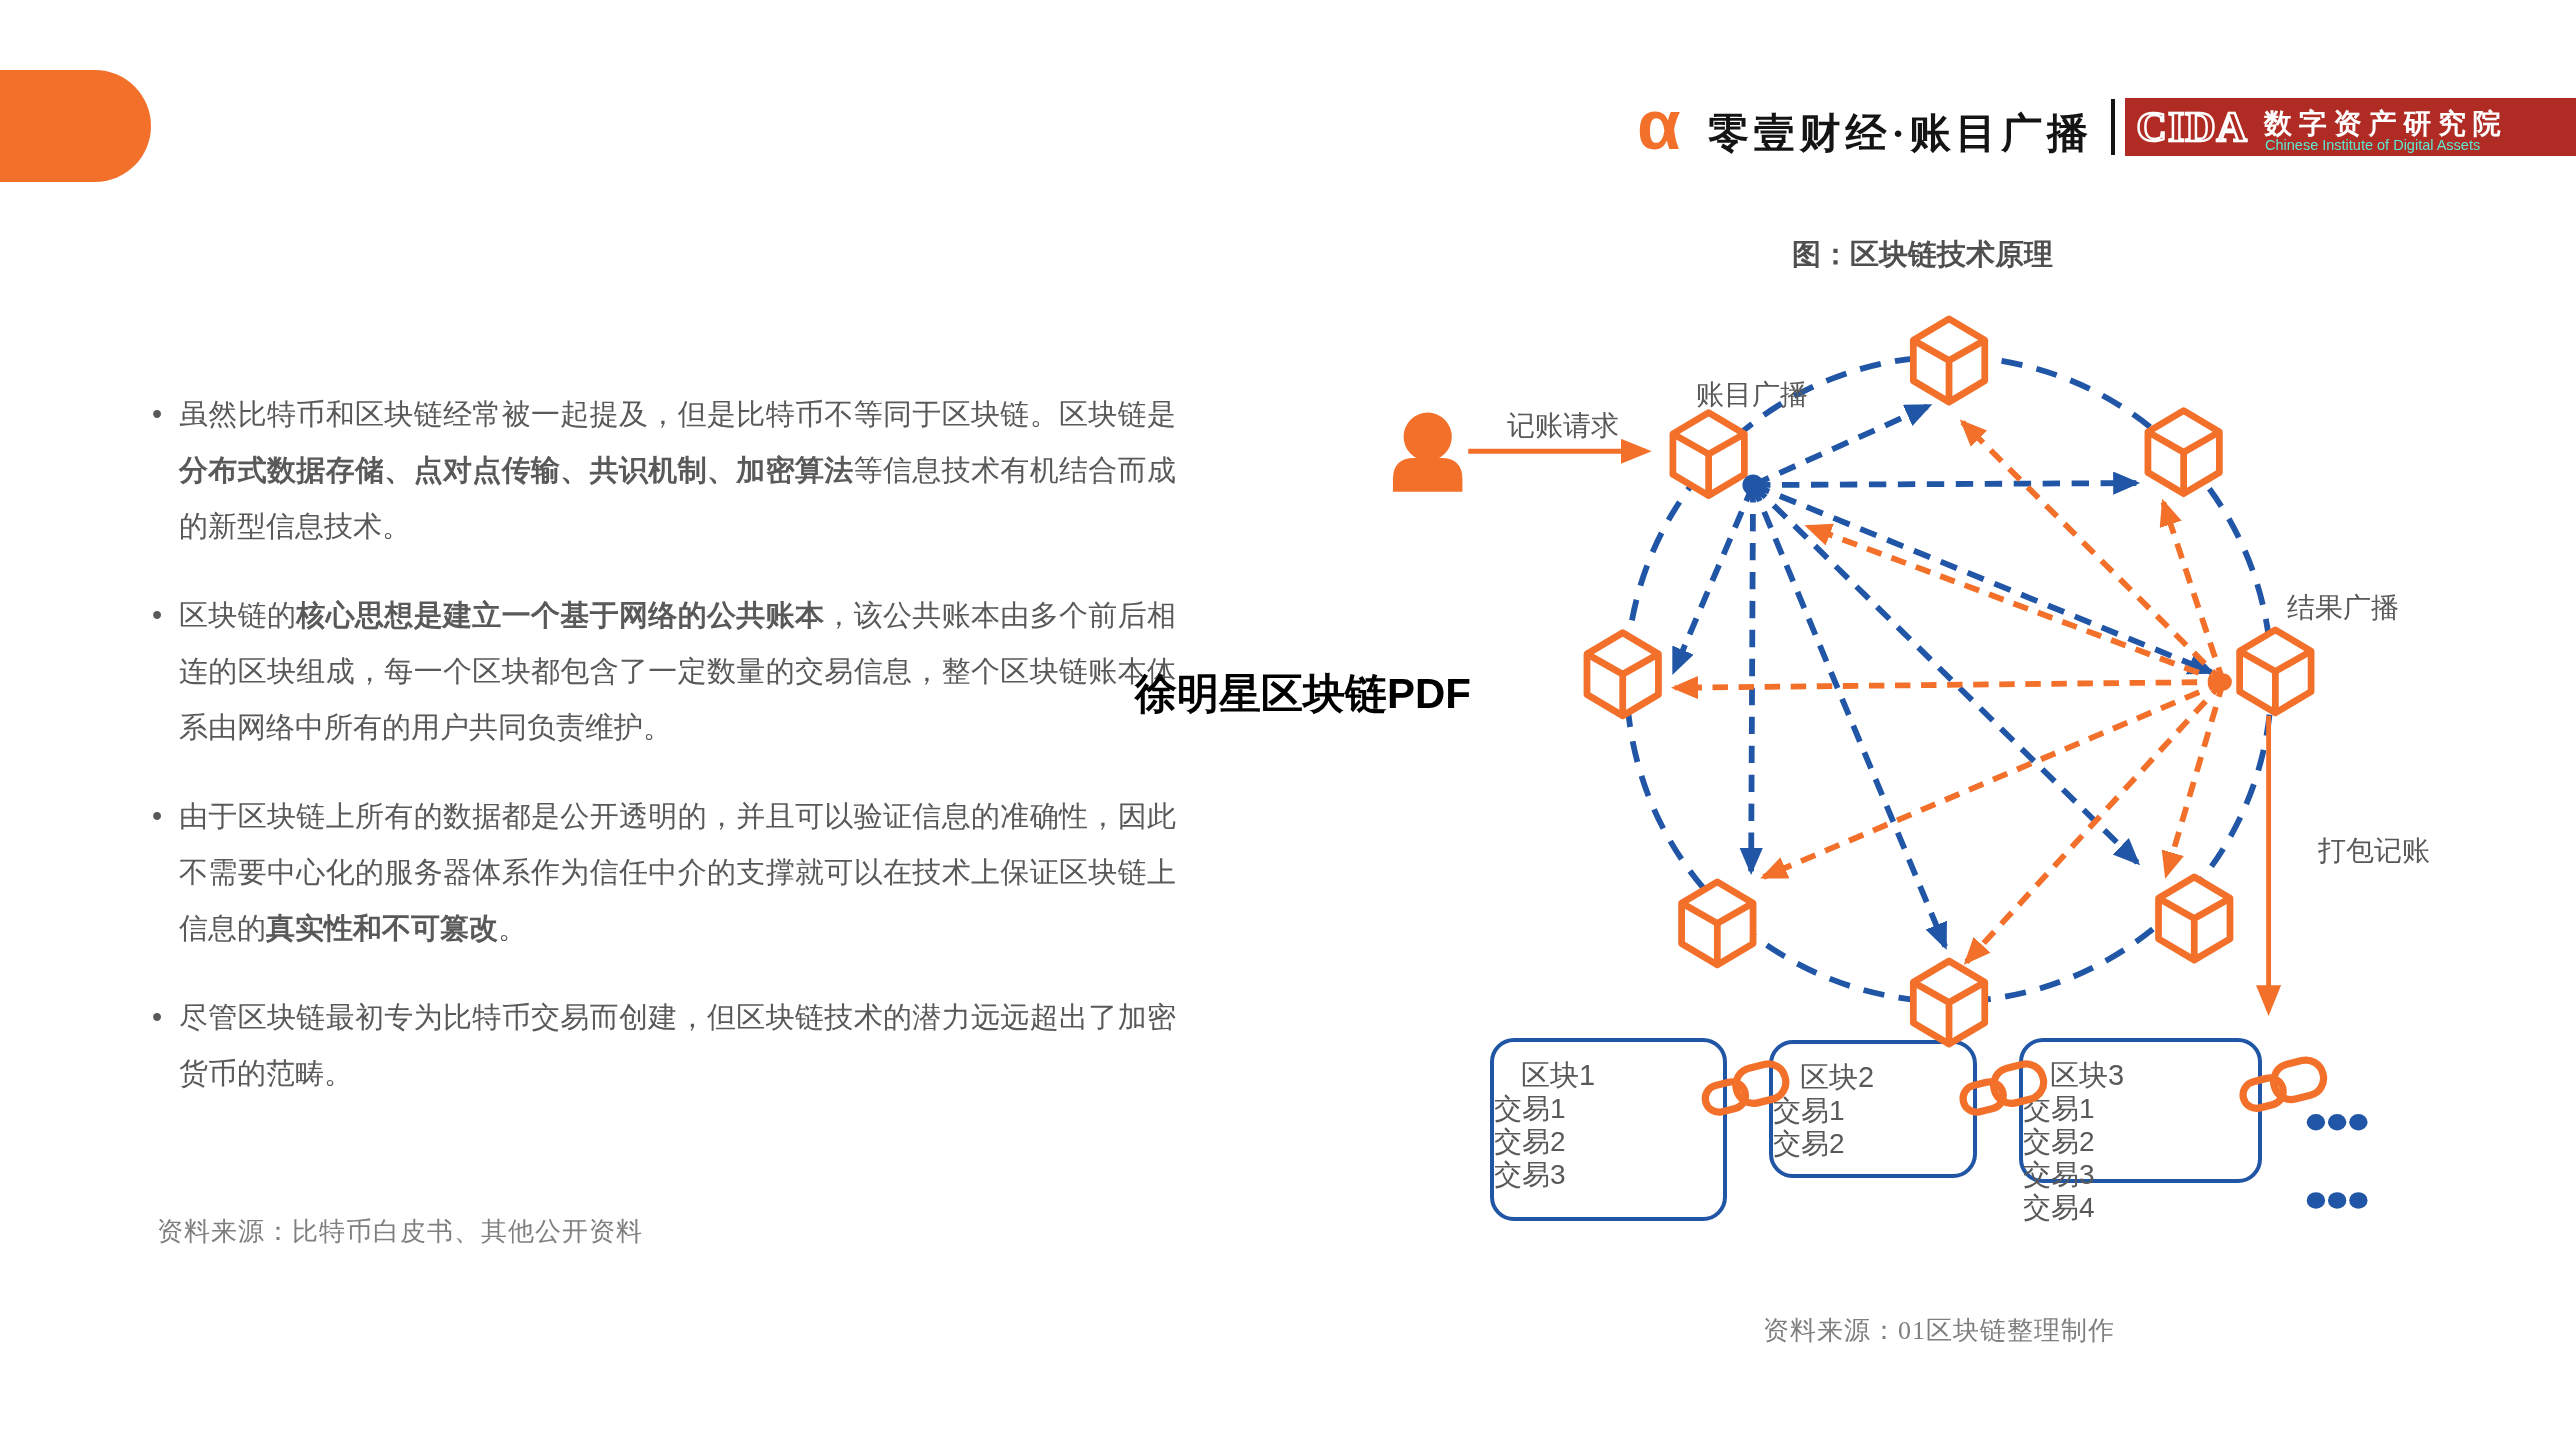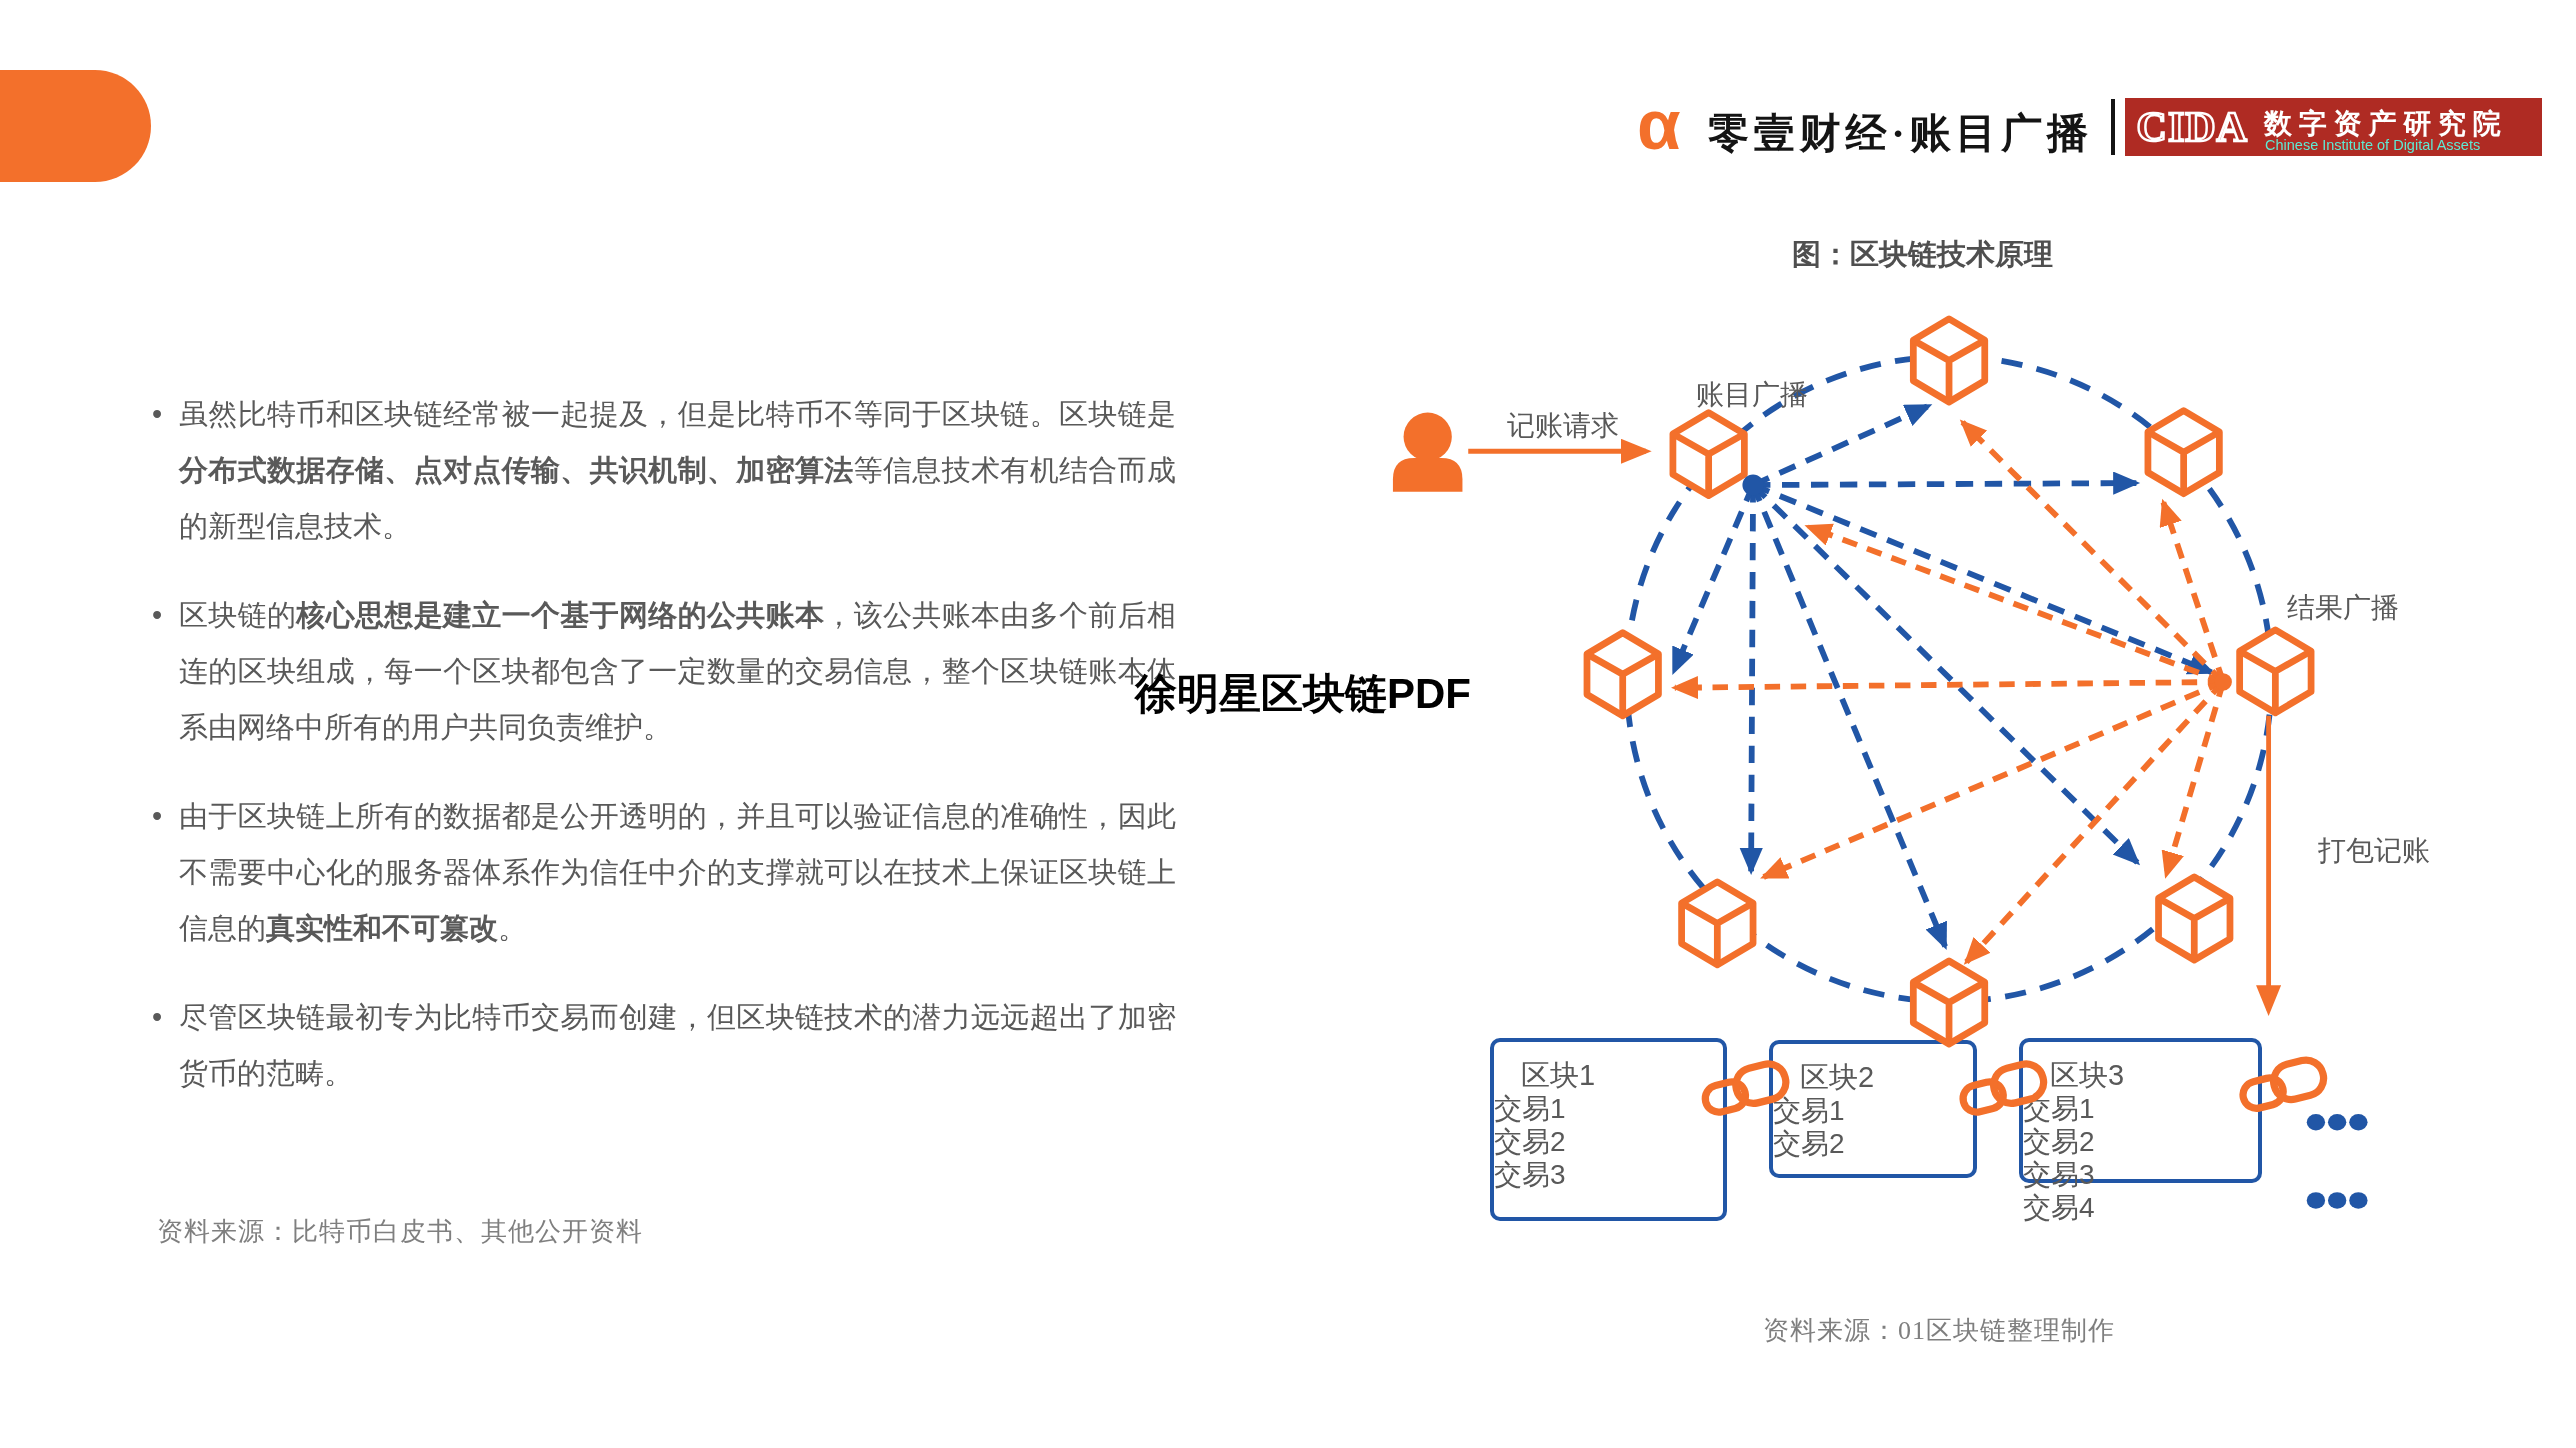--- a/index.html
+++ b/index.html
@@ -6,21 +6,21 @@
   #slide{
     position:relative; width:2576px; height:1449px; overflow:hidden; background:#ffffff;
     font-family:"Liberation Sans","DejaVu Sans",sans-serif;
   }
   
   .pill{position:absolute;left:0;top:70px;width:151px;height:112px;background:#F3702B;border-radius:0 56px 56px 0;}
   .page-title{position:absolute;left:186px;top:93px;font-size:60px;font-weight:700;color:#57585A;letter-spacing:1.9px;white-space:nowrap;}
   .alpha{position:absolute;left:1637px;top:89px;font-size:71px;font-weight:700;color:#F3702B;line-height:1;}
   .brand-cn{position:absolute;left:1708px;top:106px;font-size:41px;font-weight:700;color:#141414;letter-spacing:4.8px;font-family:"Liberation Serif","DejaVu Serif",serif;white-space:nowrap;}
   .brand-divider{position:absolute;left:2111px;top:99px;width:3.9px;height:56px;background:#141414;}
-  .cida{position:absolute;left:2125px;top:98px;width:417px;height:58px;background:#AF2B23;}
+  .cida{position:absolute;left:2125px;top:98px;width:417px;height:58px;background:#AF2B23;padding-left:34px;}
   .cida-acronym{position:absolute;left:11.6px;top:4.8px;font-size:42px;font-weight:700;font-family:"Liberation Serif","DejaVu Serif",serif;color:#AF2B23;-webkit-text-stroke:2.4px #ffffff;letter-spacing:1px;}
   .cida-cn{position:absolute;left:139px;top:6.8px;font-size:28px;font-weight:700;color:#ffffff;letter-spacing:6.8px;white-space:nowrap;}
   .cida-en{position:absolute;left:140px;top:39px;font-size:14.5px;color:#5eead4;white-space:nowrap;}
   
   .bullets{position:absolute;left:152px;top:386px;width:1024px;list-style:none;margin:0;padding:0;}
   .bullet{position:relative;margin:0 0 33px 0;padding-left:27px;font-size:29px;line-height:56px;color:#595959;text-align:justify;}
   .bullet .dot{position:absolute;left:0;top:0;color:#595959;}
   .bullet .b{font-weight:700;}
   .source-note{position:absolute;font-family:"Liberation Serif","DejaVu Serif",serif;color:#7F7F7F;font-size:26px;letter-spacing:1px;white-space:nowrap;}
   #source-left{left:157px;top:1214px;}
@@ -28,21 +28,21 @@
   
   .watermark{position:absolute;left:1135px;top:666px;font-size:42px;font-weight:700;color:#000000;white-space:nowrap;z-index:30;}
   
   .fig-caption{position:absolute;left:1792px;top:235px;font-size:29px;font-weight:700;color:#4F4F4F;white-space:nowrap;}
   #net-svg{position:absolute;left:1352px;top:290px;z-index:10;}
   .dlabel{position:absolute;font-size:28px;color:#595959;white-space:nowrap;z-index:20;}
   #lbl-request{left:1507px;top:407px;}
   #lbl-ledger{left:1696px;top:376px;}
   #lbl-result{left:2287px;top:589px;}
   #lbl-package{left:2318px;top:832px;}
-  .blk{position:absolute;background:#ffffff;border:4.8px solid #2156A6;border-radius:10px;box-sizing:border-box;z-index:5;}
+  .blk{position:absolute;background:#ffffff;border:4.8px solid #2156A6;border-radius:24px;box-sizing:border-box;z-index:5;}
   .blk-t{margin:17.4px 0 0 27px;font-size:29px;line-height:33px;color:#595959;}
   .blk-x{font-size:28px;line-height:33px;color:#595959;}
 </style>
 </head>
 <body>
 
 <div id="slide">
 
   <div class="pill"></div>
 

